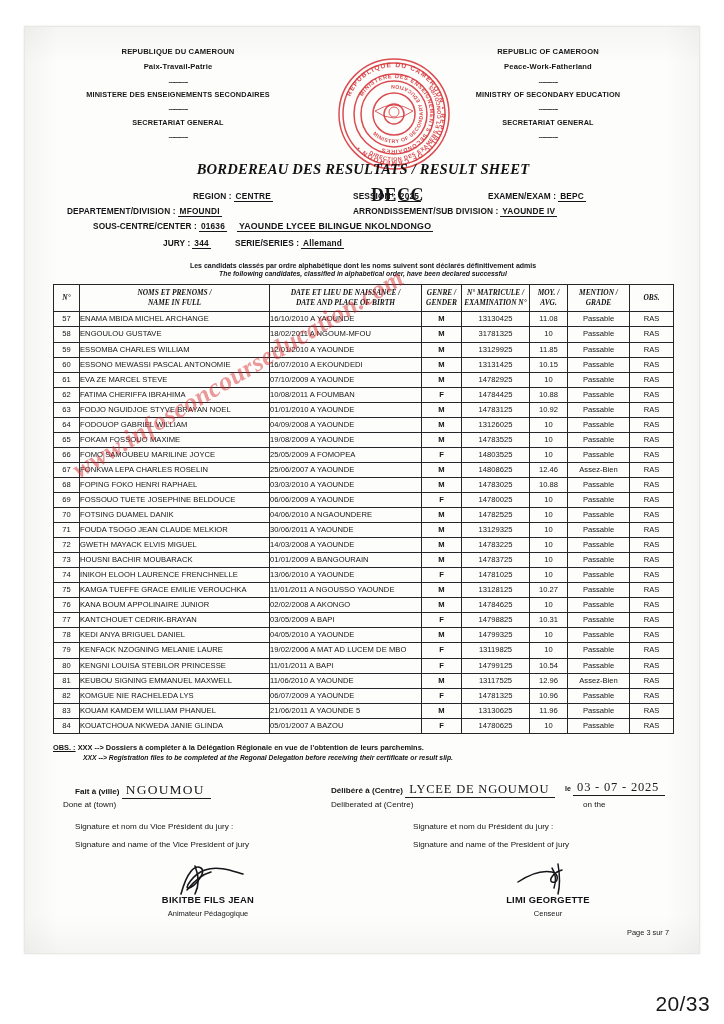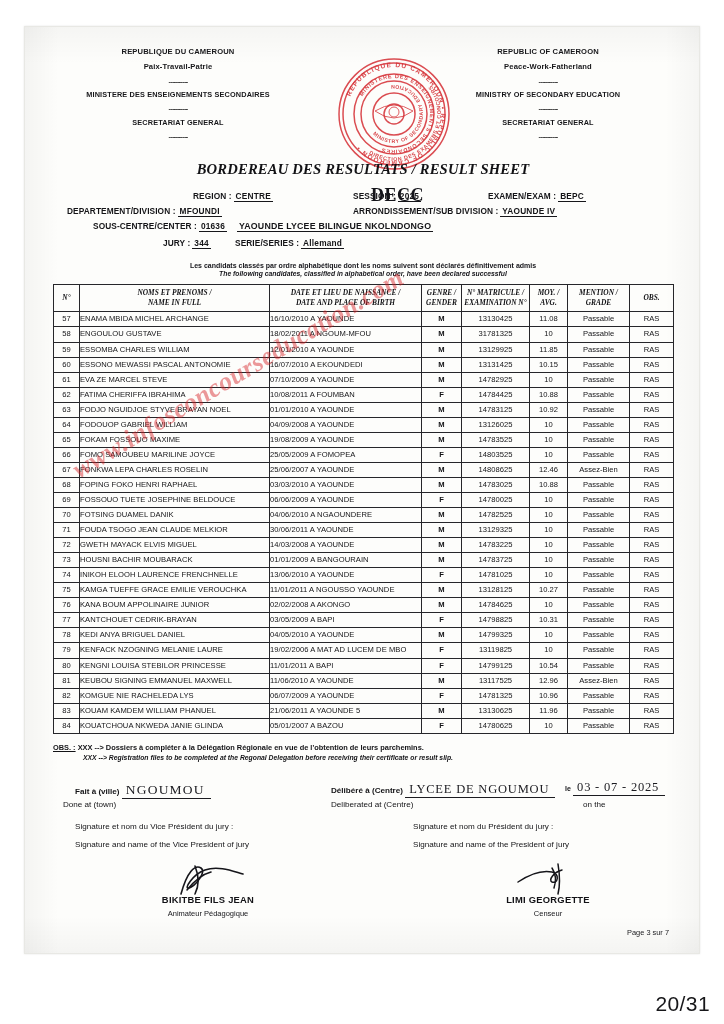--- a/index.html
+++ b/index.html
@@ -716,14 +716,14 @@
         </div>
       </div>
 
     </div>
 
     <div class="pagenum">Page 3 sur 7</div>
 
     <div class="watermark">www.infosconcourseducation.com</div>
   </div>
 
-  <div class="viewer-page">20/31</div>
+  <div class="viewer-page">20/33</div>
 </div>
 
 </body></html>

